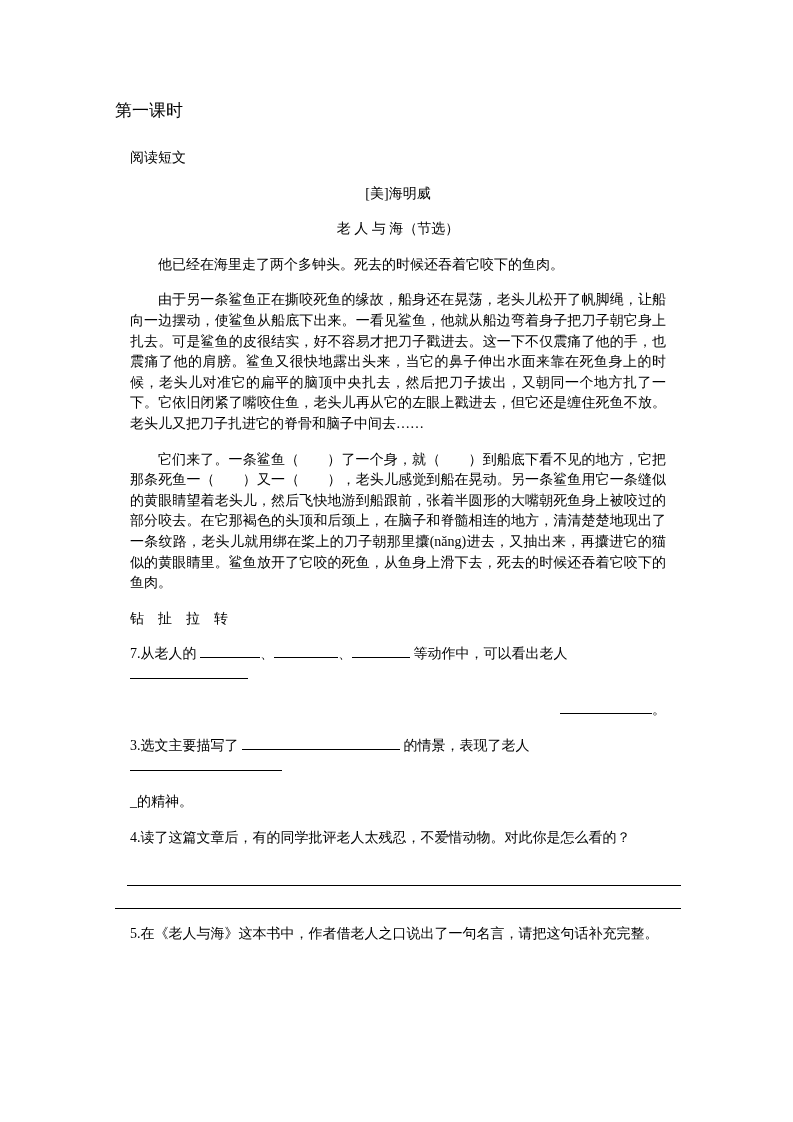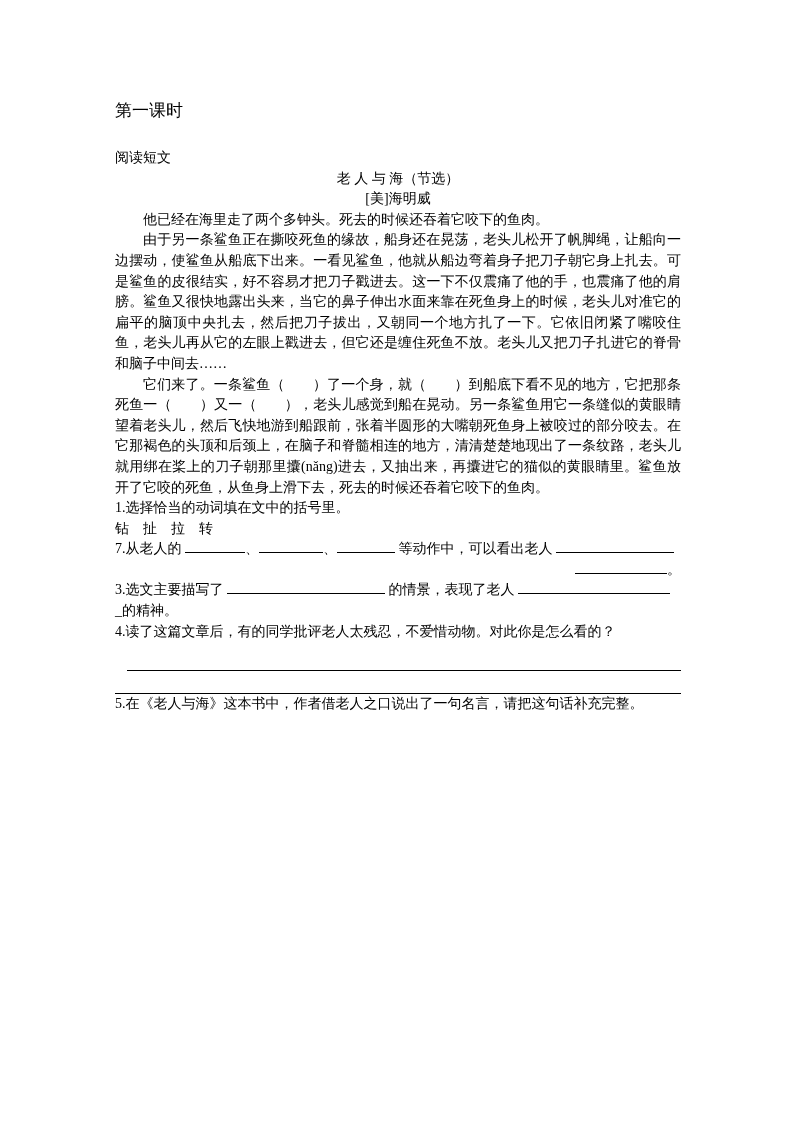--- a/index.html
+++ b/index.html
@@ -11,21 +11,21 @@
     padding:100px 112px 40px 115px;
     font-family:"Liberation Serif","DejaVu Serif",serif;
     color:#000000;
     border-radius:27px;
   }
   .doc-title {
     font-size:17px; font-weight:normal;
     margin:0 0 26px 0; line-height:22px;
   }
   .line, p {
-    font-size:14px; line-height:20.6px; margin:0;
+    font-size:14px; line-height:20.6px; margin:15px;
   }
   .para { text-indent:2em; text-align:justify; }
   .center { text-align:center; }
   .right { text-align:right; }
   .blank {
     display:inline-block;
     border-bottom:1px solid #000;
     height:13px;
     vertical-align:baseline;
   }
@@ -41,28 +41,27 @@
 </style>
 </head>
 <body>
 
 <div class="page">
 
   <h1 class="doc-title">第一课时</h1>
 
   <div class="line">阅读短文</div>
 
+  <div class="line center">[美]海明威</div>
   <div class="line center">老 人 与 海（节选）</div>
-  <div class="line center">[美]海明威</div>
 
   <p class="para">他已经在海里走了两个多钟头。死去的时候还吞着它咬下的鱼肉。</p>
   <p class="para">由于另一条鲨鱼正在撕咬死鱼的缘故，船身还在晃荡，老头儿松开了帆脚绳，让船向一边摆动，使鲨鱼从船底下出来。一看见鲨鱼，他就从船边弯着身子把刀子朝它身上扎去。可是鲨鱼的皮很结实，好不容易才把刀子戳进去。这一下不仅震痛了他的手，也震痛了他的肩膀。鲨鱼又很快地露出头来，当它的鼻子伸出水面来靠在死鱼身上的时候，老头儿对准它的扁平的脑顶中央扎去，然后把刀子拔出，又朝同一个地方扎了一下。它依旧闭紧了嘴咬住鱼，老头儿再从它的左眼上戳进去，但它还是缠住死鱼不放。老头儿又把刀子扎进它的脊骨和脑子中间去……</p>
   <p class="para">它们来了。一条鲨鱼（　　）了一个身，就（　　）到船底下看不见的地方，它把那条死鱼一（　　）又一（　　），老头儿感觉到船在晃动。另一条鲨鱼用它一条缝似的黄眼睛望着老头儿，然后飞快地游到船跟前，张着半圆形的大嘴朝死鱼身上被咬过的部分咬去。在它那褐色的头顶和后颈上，在脑子和脊髓相连的地方，清清楚楚地现出了一条纹路，老头儿就用绑在桨上的刀子朝那里攮(nǎng)进去，又抽出来，再攮进它的猫似的黄眼睛里。鲨鱼放开了它咬的死鱼，从鱼身上滑下去，死去的时候还吞着它咬下的鱼肉。</p>
 
-  <div class="line">1.选择恰当的动词填在文中的括号里。</div>
   <div class="line">钻　扯　拉　转</div>
 
   <div class="line">
     <span>7.从老人的</span>
     <span class="blank w60"></span><span>、</span><span class="blank w64"></span><span>、</span><span class="blank w58"></span>
     <span>等动作中，可以看出老人</span>
     <span class="blank w118"></span>
   </div>
   <div class="line right">
     <span class="blank w92"></span><span>。</span>

